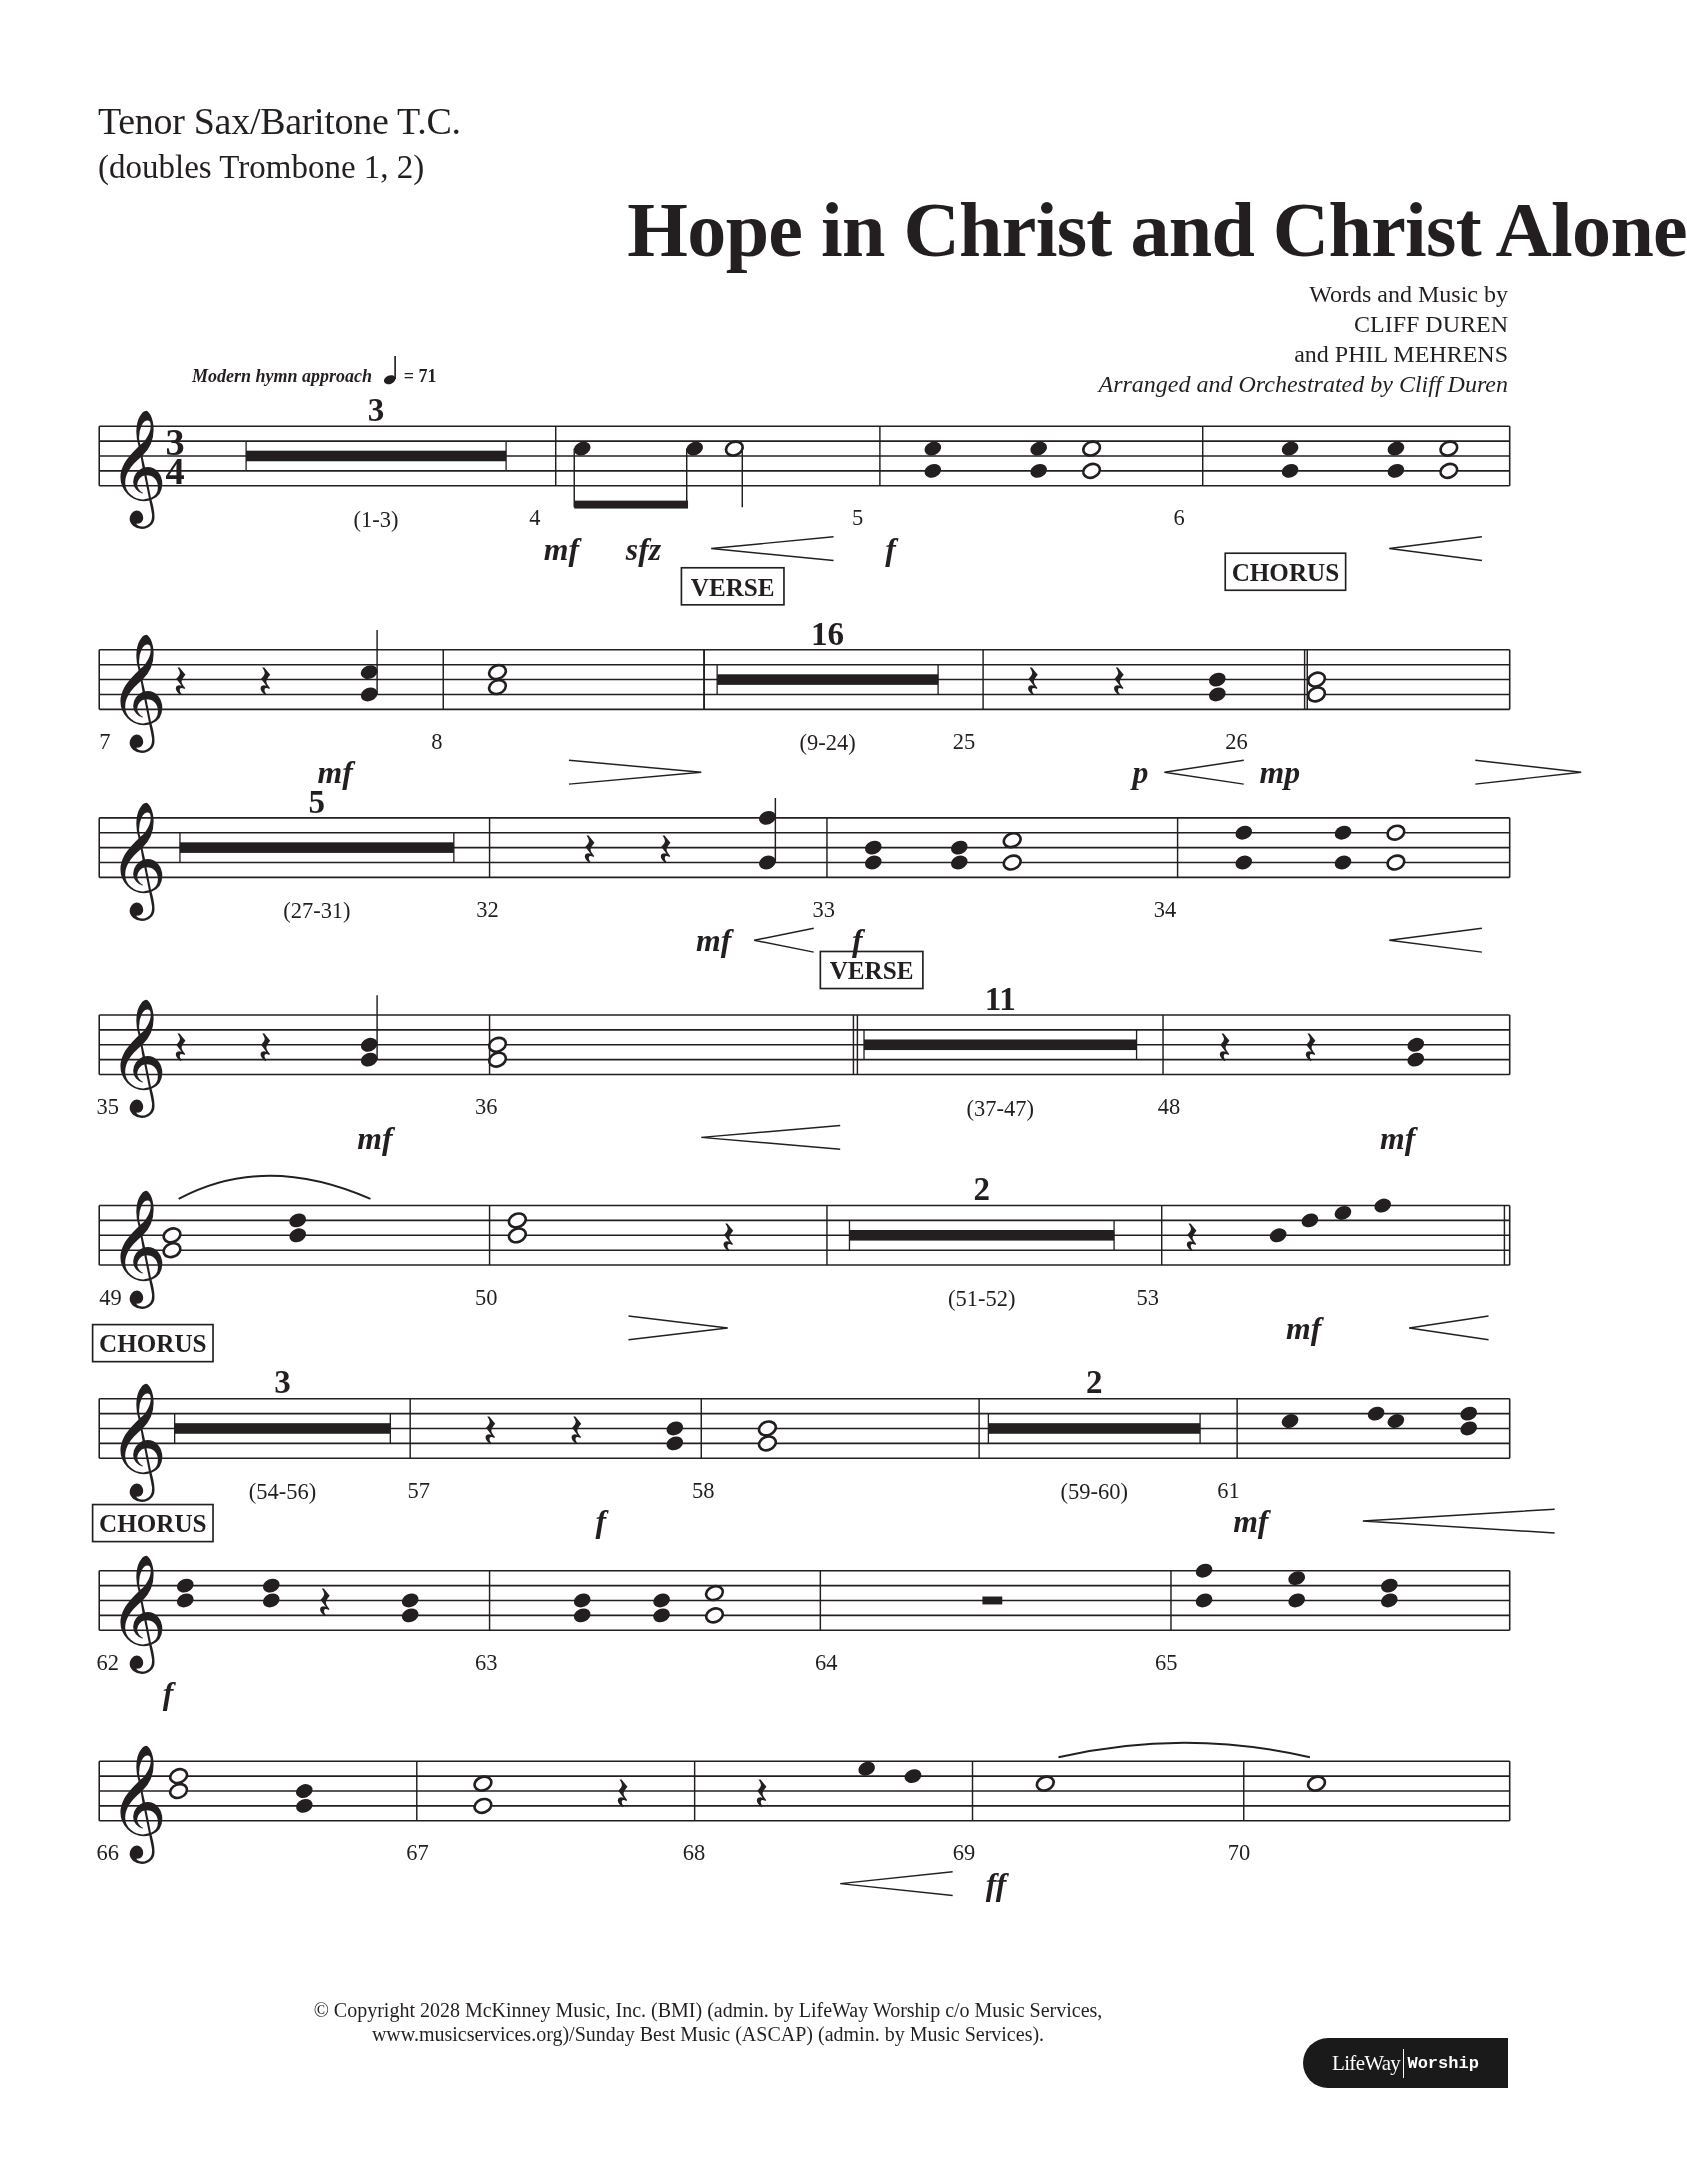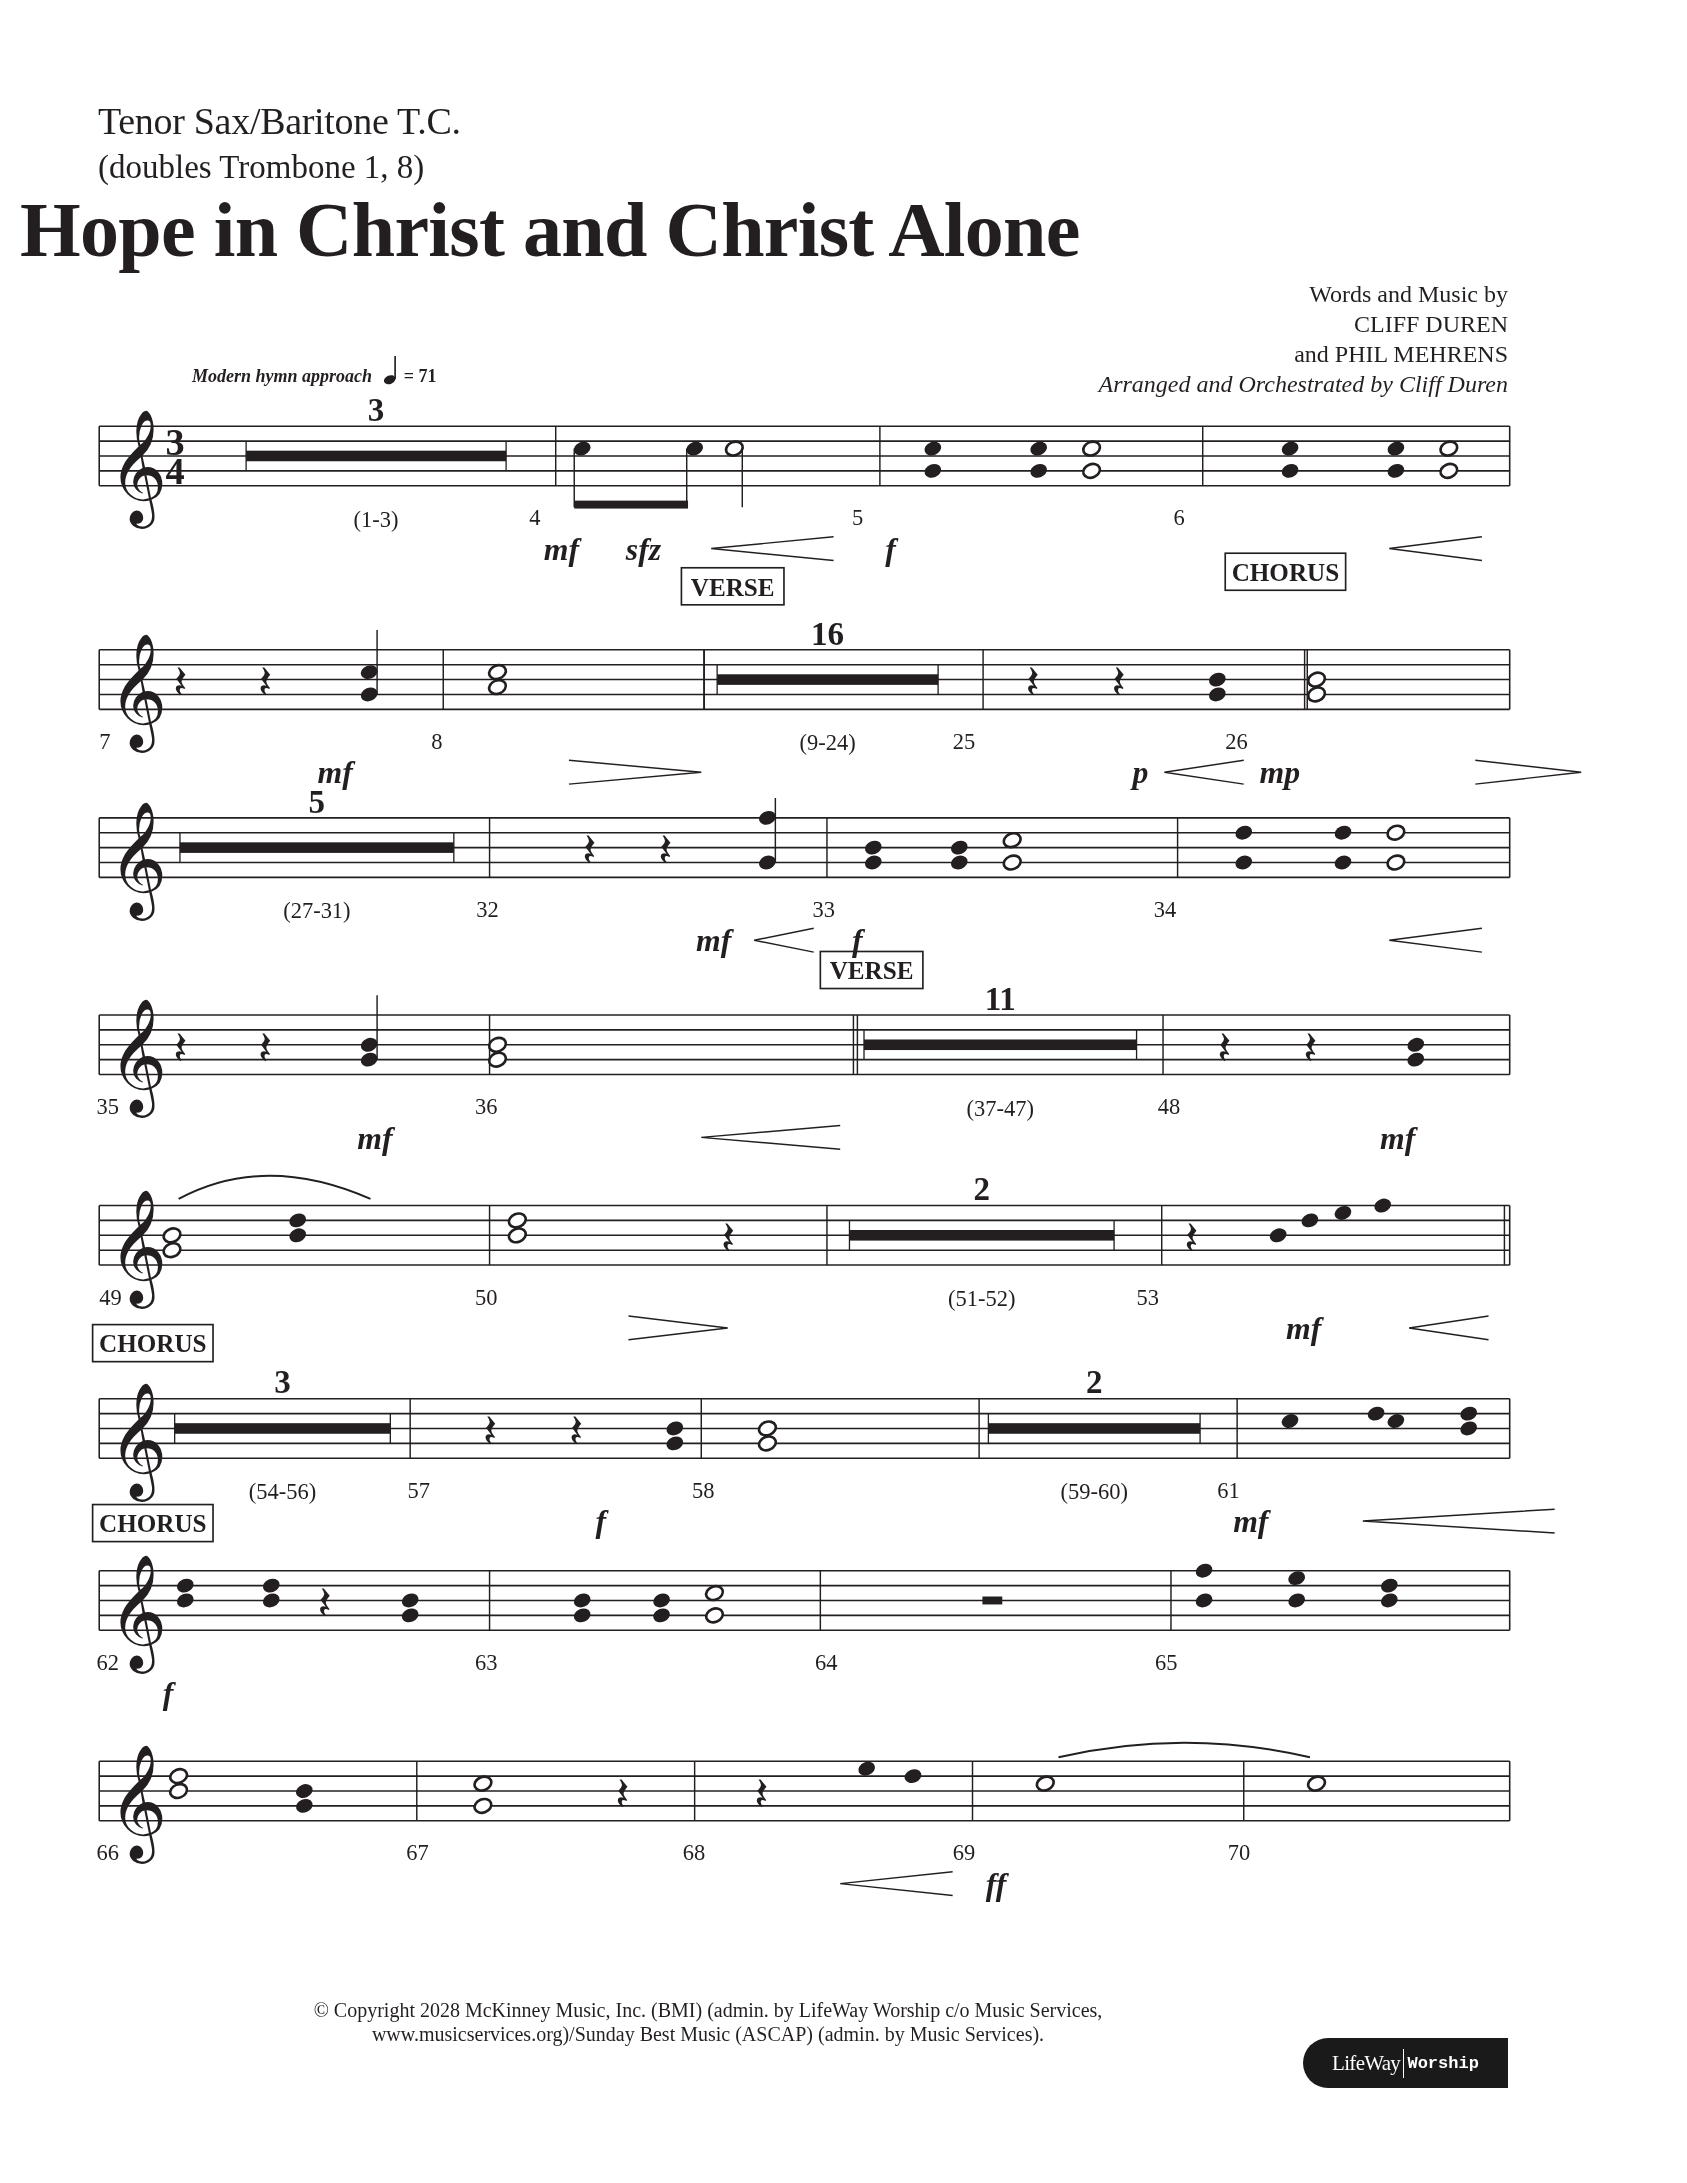--- a/index.html
+++ b/index.html
@@ -1,41 +1,41 @@
 <!DOCTYPE html>
 <html style="font-size:10.6px"><head>
 <meta charset="utf-8">
 <style>
   html,body{margin:0;padding:0;background:#fff;}
   body{width:1687px;height:2183px;position:relative;overflow:hidden;font-family:"Liberation Serif","DejaVu Serif",serif;color:#231f20;}
   .abs{position:absolute;}
   .instr{left:98px;top:99px;font-size:38px;line-height:44px;letter-spacing:-0.3px;}
   .doubles{left:98px;top:147px;font-size:33px;line-height:40px;}
-  .title{left:0;width:1687px;top:185px;text-align:left;font-size:78px;font-weight:bold;letter-spacing:-0.7px;padding-left:20px;box-sizing:border-box;}
+  .title{left:0;width:1687px;top:185px;text-align:right;font-size:78px;font-weight:bold;letter-spacing:-0.7px;padding-left:20px;box-sizing:border-box;}
   .credits{right:179px;top:279px;text-align:right;font-size:24px;line-height:30px;}
   .credits .arr{font-style:italic;}
   .tempo{left:192px;top:356px;font-size:18px;font-style:italic;font-weight:bold;}
   .tempo .val{font-style:normal;}
   svg.score{position:absolute;left:0;top:0;}
   .footer{left:0;width:1323px;top:1998px;text-align:center;font-size:20px;line-height:24px;padding-left:93px;box-sizing:border-box;}
   .logo{left:1303px;top:2038px;width:205px;height:50px;background:#1a1a1a;border-radius:25px 0 0 25px;color:#fff;display:flex;align-items:center;justify-content:center;gap:3px;}
   .logo .lw{font-family:"Liberation Serif",serif;font-size:21px;letter-spacing:-0.7px;}
   .logo .sep{width:1.3px;height:29px;background:#fff;}
   .logo .ws{font-family:Liberation Mono, monospace;font-size:17px;font-weight:bold;}
   .mnum{font-family:"Liberation Serif",serif;font-size:34px;fill:#231f20;}
   .dyn{font-family:"Liberation Serif",serif;font-style:italic;font-weight:bold;font-size:48px;fill:#231f20;}
   .mr{font-family:"Liberation Serif",serif;font-weight:bold;font-size:50px;fill:#231f20;}
   .range{font-family:"Liberation Serif",serif;font-size:34px;fill:#231f20;}
   .reh{font-family:"Liberation Serif",serif;font-weight:bold;font-size:38px;fill:#231f20;}
 </style>
 </head>
 <body>
 
 <div class="abs instr">Tenor Sax/Baritone T.C.</div>
-<div class="abs doubles">(doubles Trombone 1, 8)</div>
+<div class="abs doubles">(doubles Trombone 1, 2)</div>
 <div class="abs title">Hope in Christ and Christ Alone</div>
 <div class="abs credits">
   <div>Words and Music by</div>
   <div>CLIFF DUREN</div>
   <div>and PHIL MEHRENS</div>
   <div class="arr">Arranged and Orchestrated by Cliff Duren</div>
 </div>
 <div class="abs tempo">
   <span>Modern hymn approach</span>
   <svg width="16" height="29" viewBox="0 0 24 44" style="vertical-align:-2.6px;margin-left:6.6px">

